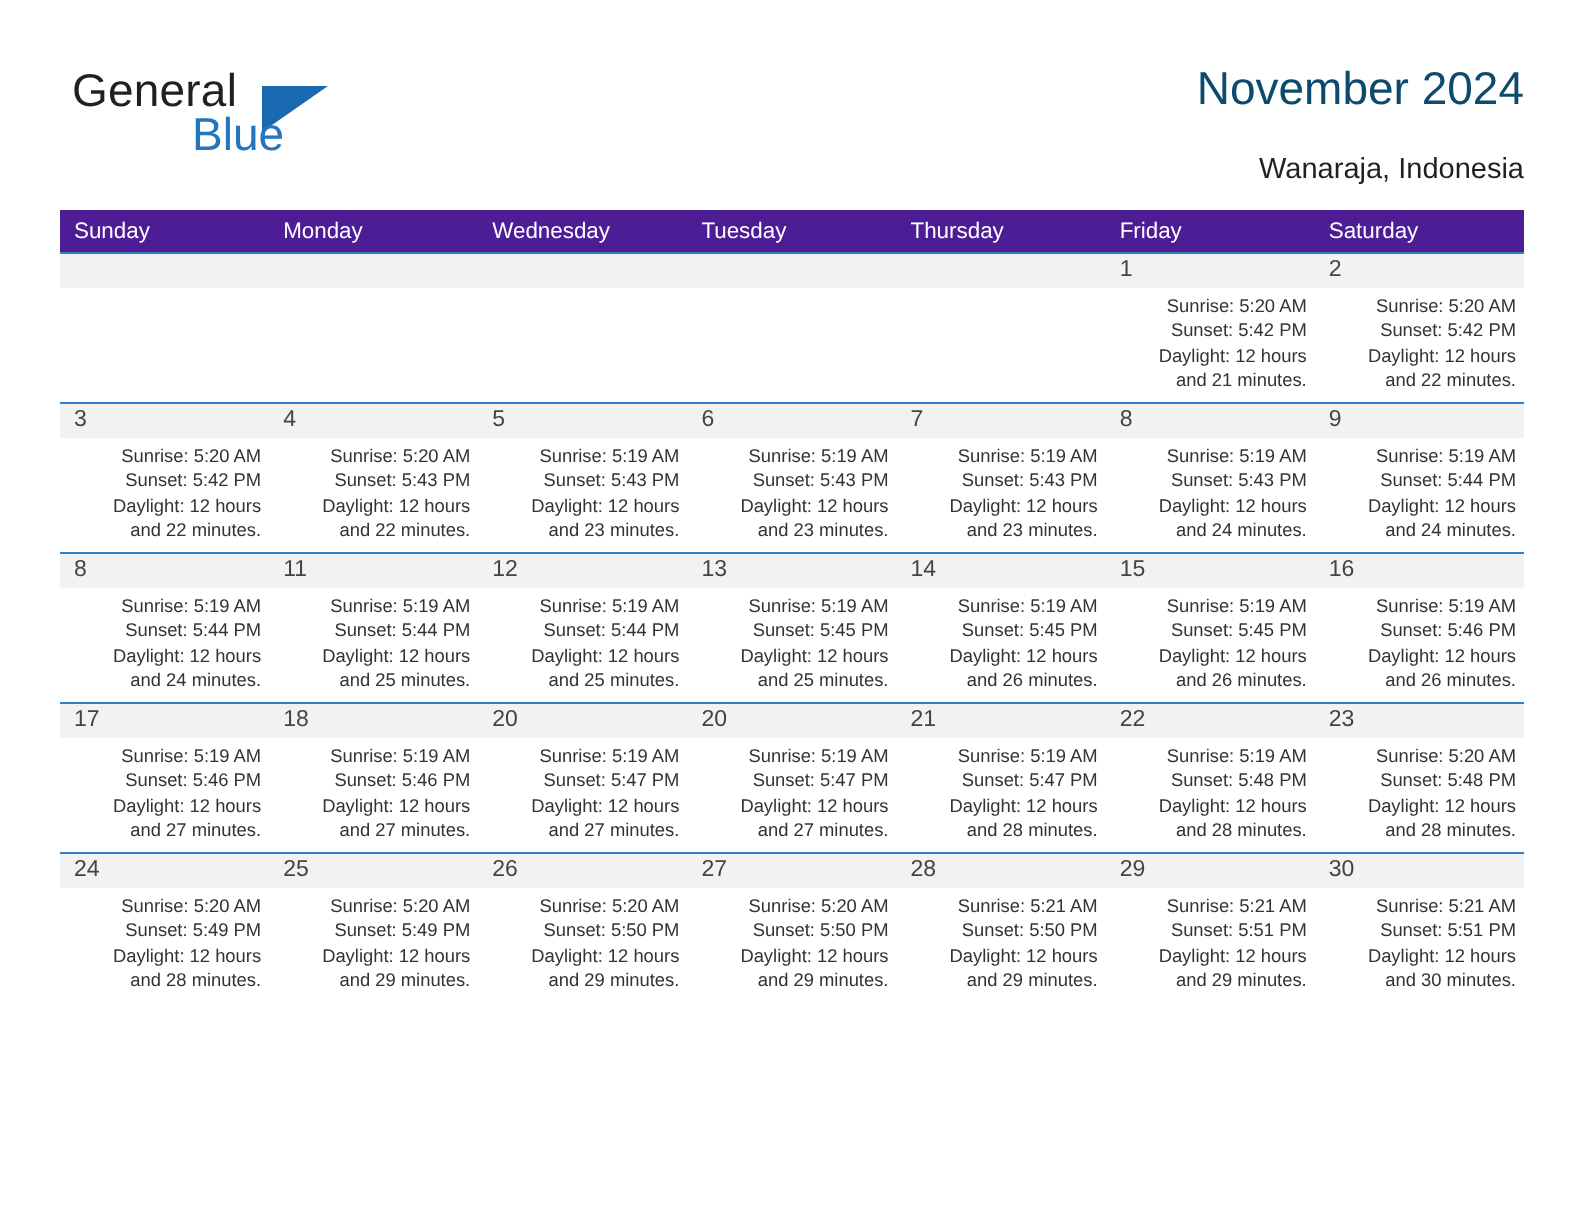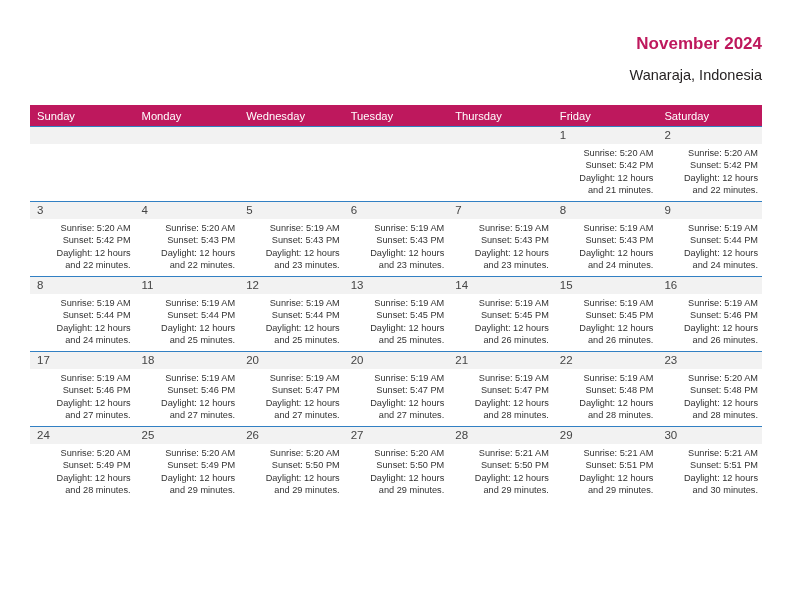--- a/index.html
+++ b/index.html
@@ -63,45 +63,45 @@
     border-bottom: 23px solid transparent;
   }
 
   .title-block {
     position: absolute;
     right: 0;
     top: 0;
     text-align: right;
   }
   .cal-title {
-    font-size: 17px;
-    font-weight: bold;
-    color: #be185d;
+    font-size: 23px;
+    font-weight: normal;
+    color: #0c4a6e;
     line-height: 32px;
     white-space: nowrap;
   }
   .cal-subtitle {
     font-size: 14.5px;
     color: #231f20;
     line-height: 20px;
-    margin-top: 5px;
+    margin-top: 15px;
     white-space: nowrap;
   }
 
   
   .calendar {
     position: absolute;
     left: 30px;
     top: 105px;
     width: 732px;
     border-collapse: collapse;
     table-layout: fixed;
   }
   .calendar th {
-    background: #be185d;
+    background: #4c1d95;
     color: #ffffff;
     font-size: 11.2px;
     font-weight: normal;
     text-align: left;
     padding: 4px 0 4px 7px;
     height: 13px;
     border: none;
   }
   .calendar td {
     width: 104.5px;
@@ -141,20 +141,25 @@
   .cell-lines div {
     white-space: nowrap;
   }
 </style>
 </head>
 <body>
 
 <div class="page">
 
   <div class="header">
+    <div class="logo">
+      <span class="logo-general">General</span>
+      <span class="logo-tri"></span>
+      <span class="logo-blue">Blue</span>
+    </div>
     <div class="title-block">
       <div class="cal-title">November 2024</div>
       <div class="cal-subtitle">Wanaraja, Indonesia</div>
     </div>
   </div>
 
   <table class="calendar">
     <thead>
       <tr>
         <th>Sunday</th>

